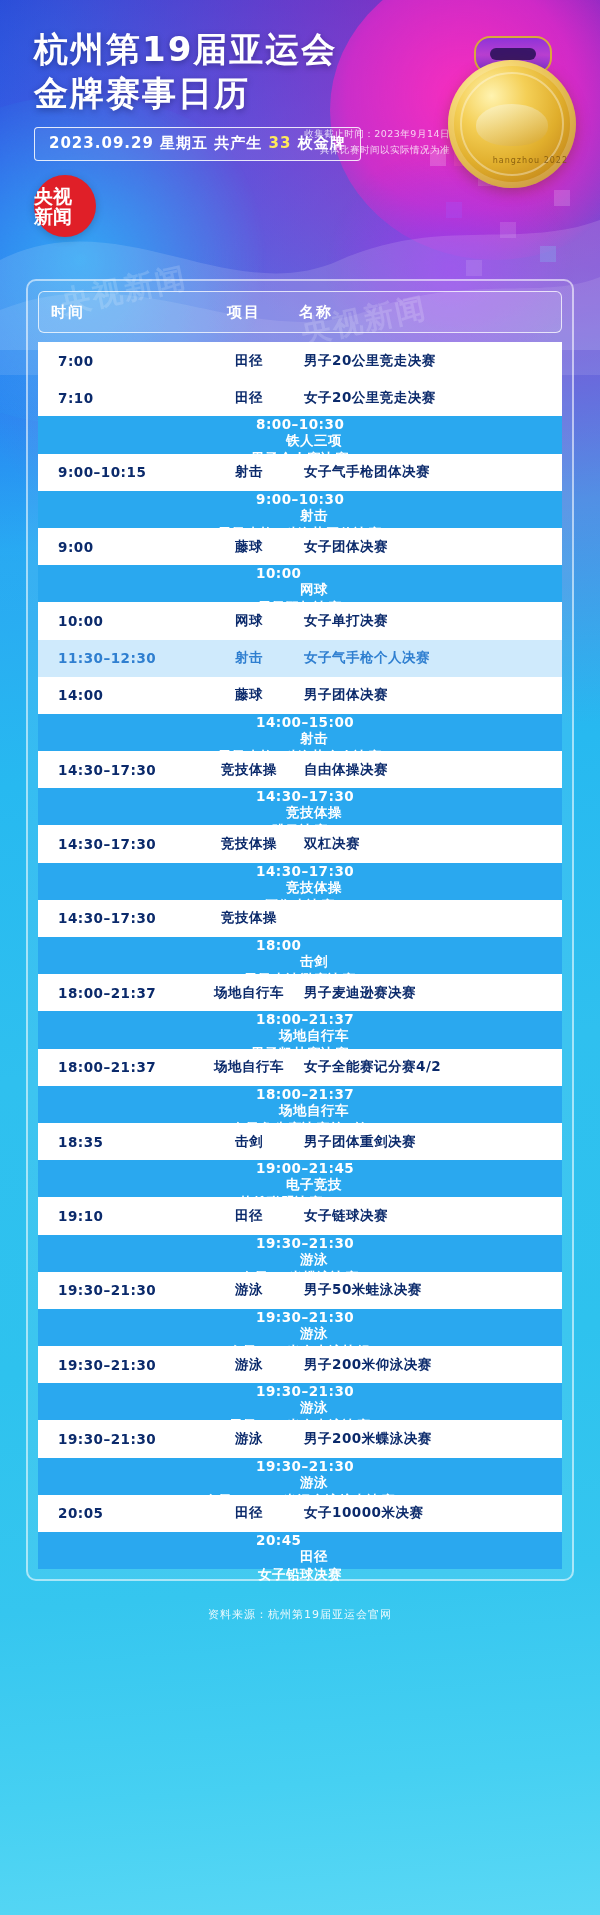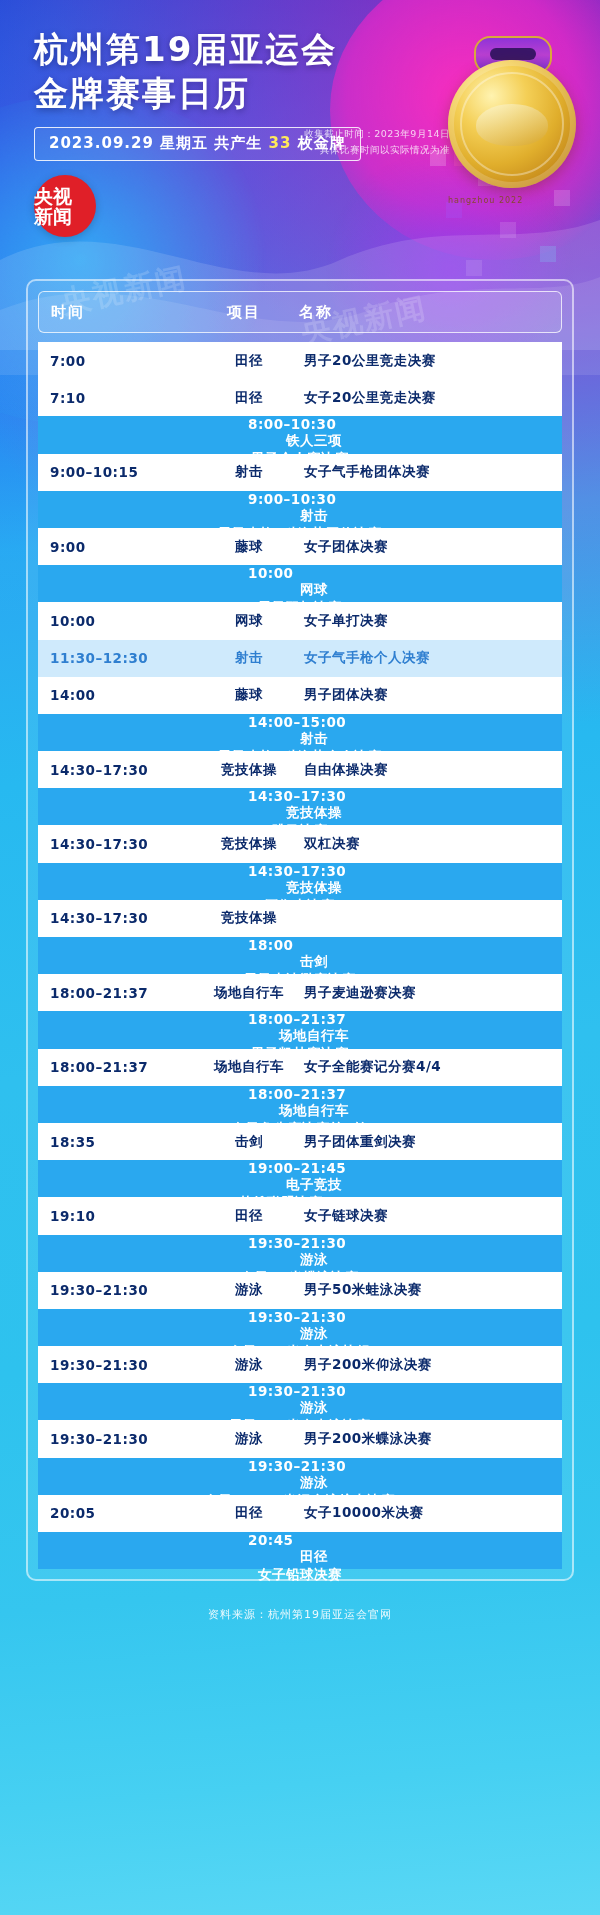--- a/index.html
+++ b/index.html
@@ -166,27 +166,26 @@
   .medal .emblem {
     position: absolute;
     left: 28px; top: 44px;
     width: 72px; height: 42px;
     border-radius: 50% 50% 45% 45%;
     background: linear-gradient(160deg, rgba(255,250,210,0.9), rgba(210,160,40,0.7));
     opacity: 0.85;
   }
   .medal .emtext {
     position: absolute;
-    left: 0; right: 0;
+    left: 0; right: 8px;
     top: 96px;
-    text-align: left;
+    text-align: right;
     font-size: 8px;
     color: rgba(120,80,10,0.8);
     letter-spacing: 1px;
-    margin-top: 40px;
   }
   
   .table-wrap {
     position: relative;
     margin: 42px 26px 0 26px;
     border: 2px solid rgba(255,255,255,0.55);
     border-radius: 10px;
     padding: 10px;
     background: rgba(255,255,255,0.07);
     z-index: 5;
@@ -208,21 +207,21 @@
   }
   .rows { display: block; }
   .row {
     display: flex;
     align-items: center;
     height: 37.2px;
     background: #ffffff;
   }
   .row.alt { background: #2aa8ef; flex-direction: column; }
   .row.pale { background: #cfeafc; }
-  .c1 { width: 128px; padding-left: 12px; box-sizing: border-box; }
+  .c1 { width: 128px; padding-left: 20px; box-sizing: border-box; }
   .c2 { width: 110px; text-align: center; margin-left: 28px; }
   .c3 { flex: 1; text-align: left; }
   .row .c1, .row .c2, .row .c3 {
     font-size: 13.5px;
     font-weight: bold;
     letter-spacing: 0.5px;
   }
   .row .c1 { color: #0b2a6b; }
   .row .c2 { color: #0b2a6b; }
   .row .c3 { color: #0b2a6b; }
@@ -398,21 +397,21 @@
           <div class="c3">男子麦迪逊赛决赛</div>
         </div>
         <div class="row alt">
           <div class="c1">18:00–21:37</div>
           <div class="c2">场地自行车</div>
           <div class="c3">男子凯林赛决赛</div>
         </div>
         <div class="row">
           <div class="c1">18:00–21:37</div>
           <div class="c2">场地自行车</div>
-          <div class="c3">女子全能赛记分赛4/4</div>
+          <div class="c3">女子全能赛记分赛4/2</div>
         </div>
         <div class="row alt">
           <div class="c1">18:00–21:37</div>
           <div class="c2">场地自行车</div>
           <div class="c3">女子争先赛决赛第3轮</div>
         </div>
         <div class="row">
           <div class="c1">18:35</div>
           <div class="c2">击剑</div>
           <div class="c3">男子团体重剑决赛</div>

